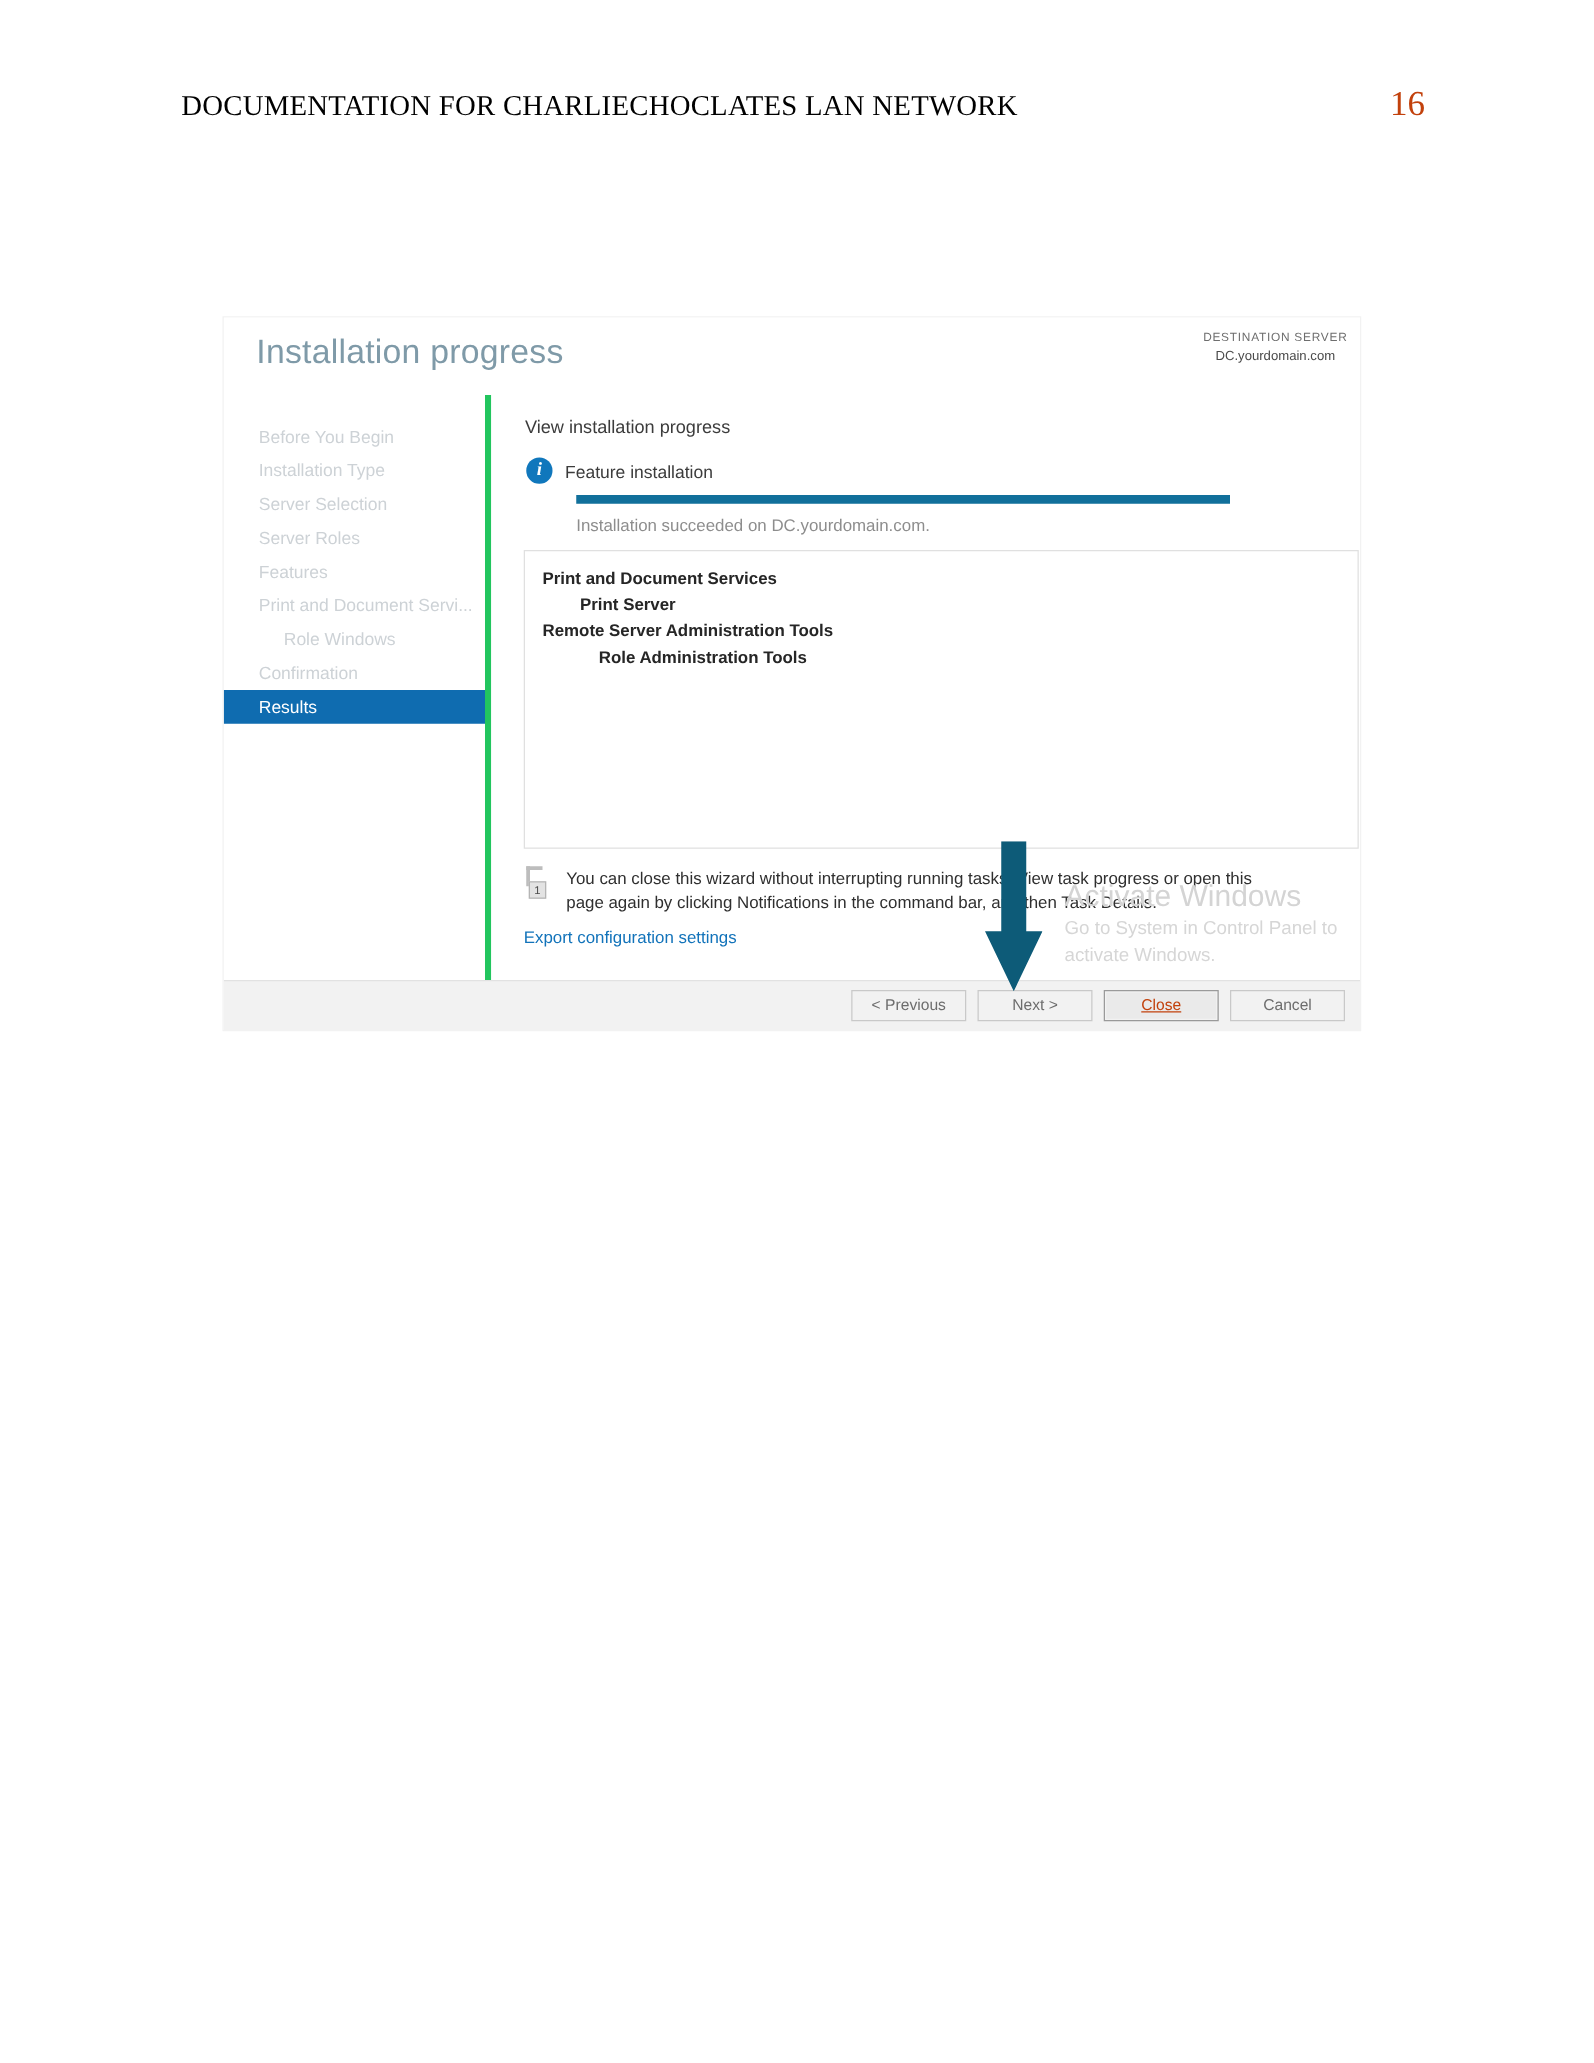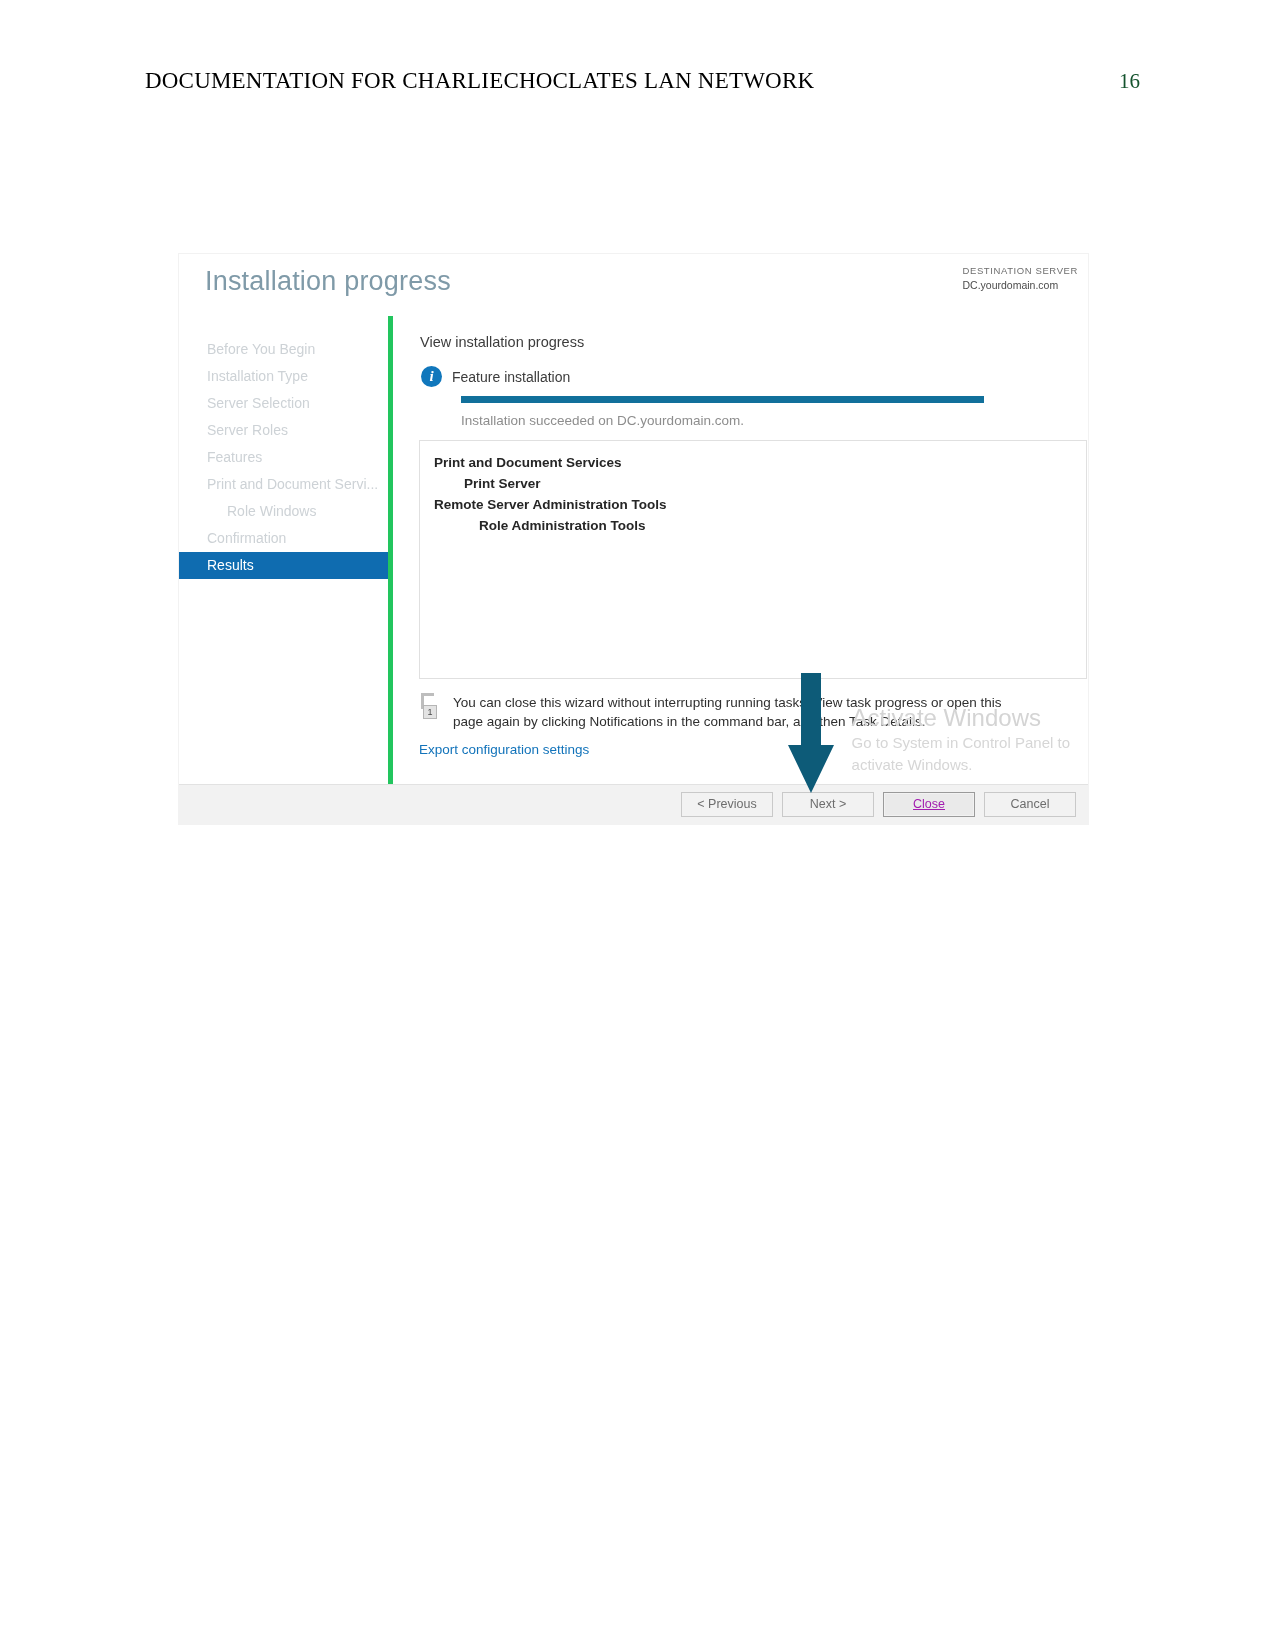--- a/index.html
+++ b/index.html
@@ -25,22 +25,22 @@
   }
   .doc-header-title {
     font-family: "Liberation Serif", serif;
     font-size: 23px;
     letter-spacing: 0.2px;
     color: #000;
     white-space: nowrap;
   }
   .doc-header-page {
     font-family: "Liberation Serif", serif;
-    font-size: 21px;
-    color: #14532d;
+    font-size: 28px;
+    color: #c2410c;
   }
 
   .figure-caption {
     position: absolute;
     top: 142px; left: 178px;
     font-family: "Liberation Serif", serif;
     font-style: italic;
     font-size: 21px;
     color: #3a3a3a;
     letter-spacing: 0.2px;
@@ -66,21 +66,21 @@
     position: absolute;
     left: 26px; top: 12px;
     font-size: 27px;
     font-weight: 400;
     color: #7f9aa8;
     letter-spacing: 0.2px;
   }
   .dest-block {
     position: absolute;
     right: 10px; top: 10px;
-    text-align: left;
+    text-align: center;
     line-height: 1.45;
   }
   .dest-label {
     font-size: 9.5px;
     letter-spacing: 0.6px;
     color: #6e6e6e;
     display: block;
   }
   .dest-value {
     font-size: 10.5px;
@@ -243,21 +243,21 @@
     width: 92px;
     height: 25px;
     line-height: 23px;
     text-align: center;
     font-size: 12.5px;
     color: #6d6d6d;
     background: #f2f2f2;
     border: 1px solid #c9c9c9;
   }
   .btn.focused {
-    color: #a21caf;
+    color: #c2410c;
     background: #eaeaea;
     border: 1px solid #9a9a9a;
     box-shadow: inset 0 0 0 1px #f2f2f2;
     text-decoration: underline;
   }
 
   
   .watermark {
     position: absolute;
     right: 18px; bottom: 48px;

